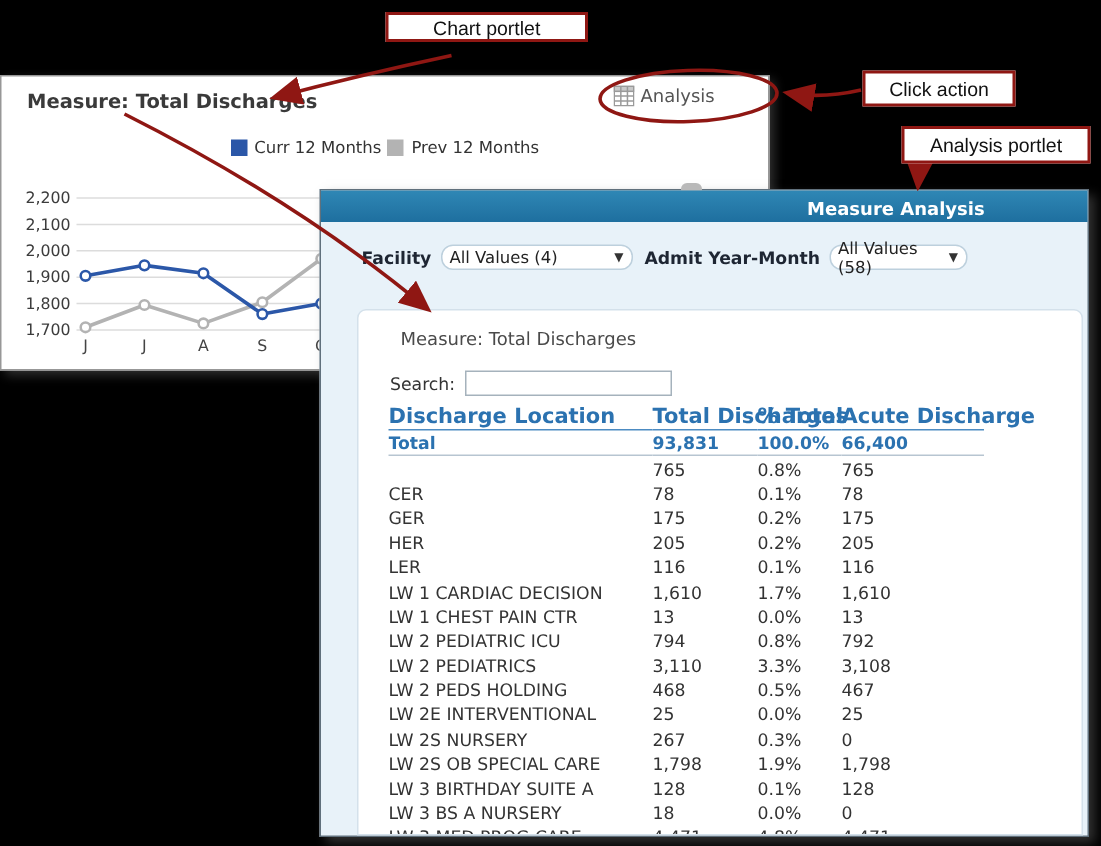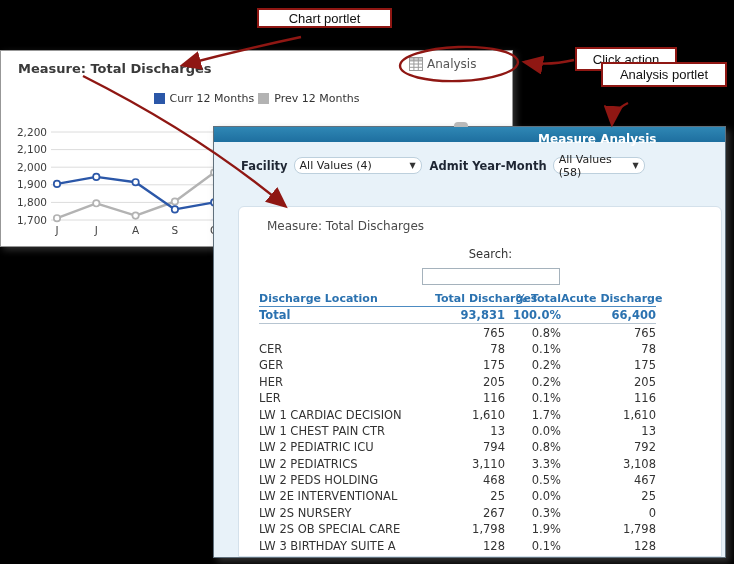--- a/index.html
+++ b/index.html
@@ -20,50 +20,50 @@
   .legend-item{display:flex;align-items:center;gap:5px;font-size:11px;color:#333;}
   .legend-swatch{width:11px;height:11px;display:inline-block;}
   svg.trend{position:absolute;left:0;top:0;width:511px;height:195px;}
   
   .analysis-portlet{
     position:absolute;left:213px;top:126px;width:511px;height:430px;
     background:#e8f2f9;border:1px solid #60707c;z-index:10;
     box-shadow:4px 4px 7px rgba(80,80,80,.6);
   }
   .ap-notch{position:absolute;top:-5px;left:240px;width:14px;height:6px;background:#b9b9b9;border-radius:4px 4px 0 0;}
-  .ap-titlebar{position:relative;height:15px;background:linear-gradient(#2f87b5,#1e6f9f);}
+  .ap-titlebar{position:relative;height:21px;background:linear-gradient(#2f87b5,#1e6f9f);}
   .ap-title{position:absolute;left:75%;top:5px;transform:translateX(-50%);color:#fff;font-weight:bold;font-size:12px;white-space:nowrap;}
   .ap-filters{display:flex;align-items:center;margin:15px 0 0 27px;}
   .filter-label{font-size:11.5px;font-weight:bold;color:#1e2633;white-space:nowrap;}
   .filter-select{display:flex;align-items:center;justify-content:space-between;background:#fff;
     border:1px solid #bdd0dd;border-radius:8px;height:17px;font-size:11px;color:#222;
     padding:0 5px;box-sizing:border-box;cursor:pointer;}
   .filter-select .caret{font-size:8px;color:#333;margin-left:6px;}
   .fs-1{width:128px;margin:0 8px 0 6px;}
   .fs-2{width:92px;margin-left:6px;}
   .ap-panel{position:absolute;left:24px;top:79px;width:484px;bottom:0;background:#fff;
     border:1px solid #d4e1eb;border-radius:6px 6px 0 0;overflow:hidden;box-sizing:border-box;}
   .panel-measure{margin:12px 0 0 28px;font-size:12px;color:#4a4a4a;}
-  .search-row{margin:14px 0 0 21px;display:flex;align-items:center;gap:7px;font-size:11.5px;color:#333;flex-direction:column;}
+  .search-row{margin:14px 0 0 21px;display:flex;align-items:center;gap:7px;font-size:11.5px;color:#333;}
   .search-input{width:130px;height:15px;border:1px solid #a5b2bc;font-size:11px;padding:0 3px;}
   table.discharge{margin:6px 0 0 20px;border-collapse:collapse;table-layout:fixed;width:397px;}
-  .discharge th{font-size:11px;font-weight:bold;color:#2b72b0;border-bottom:1px solid #4c8bc2;
+  .discharge th{font-size:14px;font-weight:bold;color:#2b72b0;border-bottom:1px solid #4c8bc2;
     height:15px;padding:0;text-align:left;white-space:nowrap;}
   .discharge th.num{text-align:right;}
   .discharge td{font-size:11.5px;color:#333;height:16.4px;padding:0;white-space:nowrap;overflow:hidden;}
-  .discharge td.num{text-align:right;}
+  .discharge td.num{}
   .discharge tr.total td{color:#2b72b0;font-weight:bold;border-bottom:1px solid #b7c5d1;}
   
   svg.overlay{position:absolute;left:0;top:0;width:734px;height:564px;z-index:30;pointer-events:none;}
   .callout{position:absolute;background:#fff;border:2px solid #8f1713;color:#111;
     font-size:13px;display:flex;align-items:center;justify-content:center;z-index:40;
     font-family:"Liberation Sans",sans-serif;box-sizing:border-box;}
   #co-chart{left:257px;top:8px;width:135px;height:20px;}
   #co-click{left:575px;top:47px;width:102px;height:24px;}
-  #co-analysis{left:601px;top:62px;width:126px;height:25px;}
+  #co-analysis{left:601px;top:84px;width:126px;height:25px;}
 </style>
 </head>
 <body>
 
 <div class="chart-portlet">
   <div class="cp-title">Measure: Total Discharges</div>
   <div class="analysis-btn">
     <svg width="14" height="14" viewBox="0 0 14 14">
       <rect x="0.5" y="0.5" width="13" height="13" fill="#ffffff" stroke="#9a9a9a"></rect>
       <rect x="0.5" y="0.5" width="13" height="3.4" fill="#c9c9c9" stroke="#9a9a9a"></rect>

